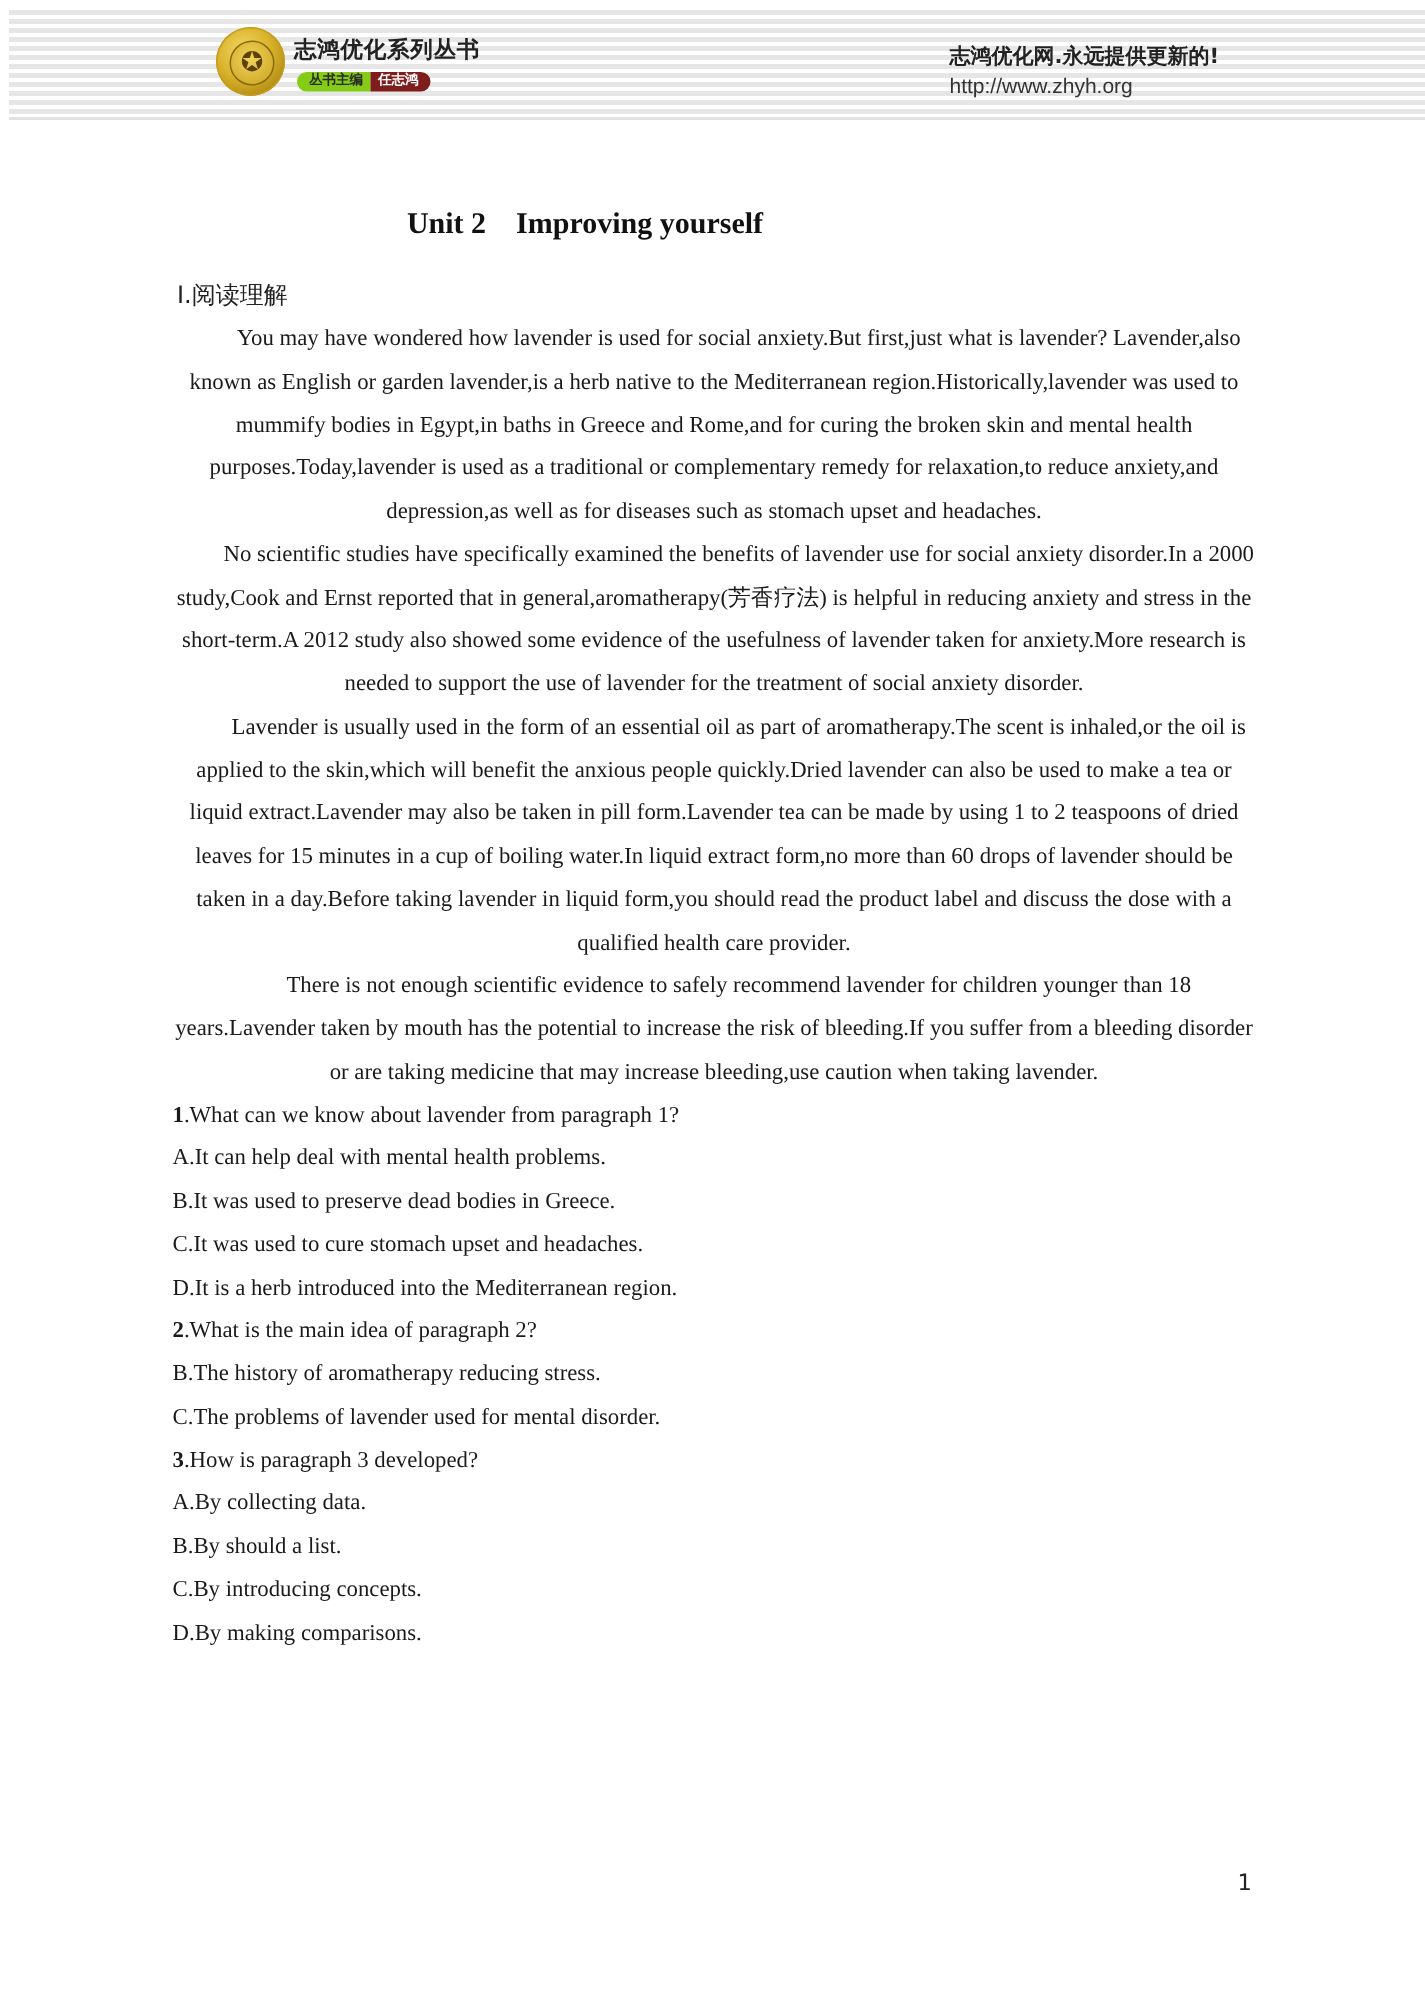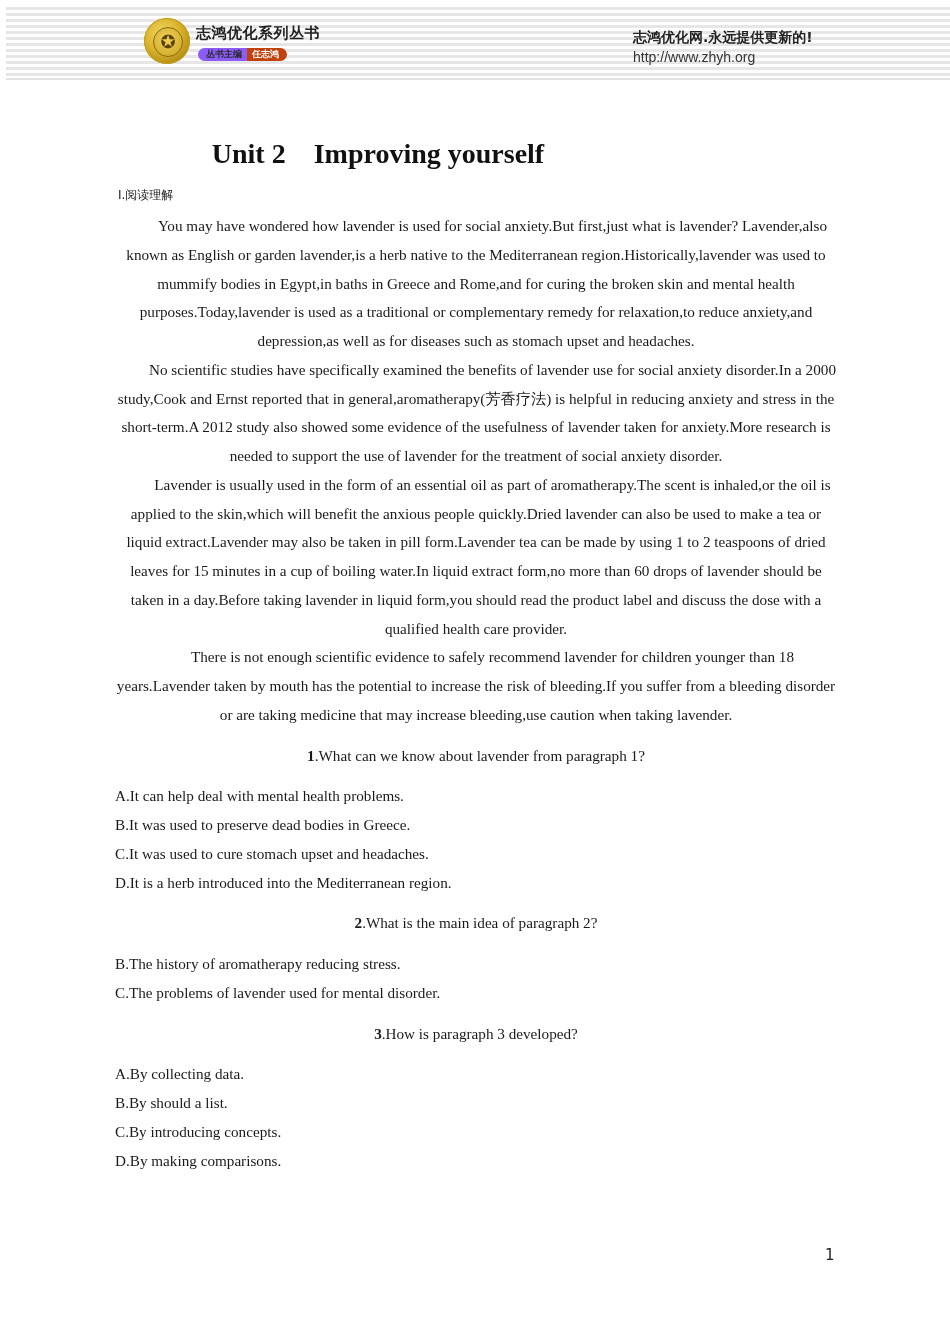--- a/index.html
+++ b/index.html
@@ -11,33 +11,33 @@
 
   .logo-medal { position: absolute; left: 144px; top: 18px; width: 46px; height: 46px; border-radius: 50%;
     background: radial-gradient(circle at 40% 35%, #f3d868 0%, #d9b22a 45%, #a9830f 85%, #8a6a0a 100%);
     box-shadow: 0 0 0 1px #c59d1d inset; }
   .logo-medal .inner { position: absolute; left: 9px; top: 9px; width: 28px; height: 28px; border-radius: 50%;
     border: 1px solid #8a6a0a; background: radial-gradient(circle at 45% 40%, #f0d35a, #c9a11f); }
   .logo-medal .glyph { position: absolute; left: 0; top: 3px; width: 28px; text-align: center; font-size: 18px; color: #5a4208; font-family: "DejaVu Sans", sans-serif; }
 
   .series-title { position: absolute; left: 196px; top: 24px; font-family: "DejaVu Sans", sans-serif; font-weight: bold; font-size: 15px; color: #222; letter-spacing: 0.5px; }
   .editor-badge { position: absolute; left: 198px; top: 48px; height: 13px; display: flex; font-family: "DejaVu Sans", sans-serif; font-size: 9px; font-weight: bold; }
-  .editor-badge .lbl { background: #8b5cf6; color: #2a2a2a; padding: 0 5px 0 8px; border-radius: 7px 0 0 7px; line-height: 13px; }
-  .editor-badge .name { background: #c2410c; color: #ffffff; padding: 0 8px 0 5px; border-radius: 0 7px 7px 0; line-height: 13px; }
+  .editor-badge .lbl { background: #84cc16; color: #2a2a2a; padding: 0 5px 0 8px; border-radius: 7px 0 0 7px; line-height: 13px; font-family: Liberation Mono, monospace; }
+  .editor-badge .name { background: #7f1d1d; color: #ffffff; padding: 0 8px 0 5px; border-radius: 0 7px 7px 0; line-height: 13px; }
 
   .slogan { position: absolute; left: 633px; top: 29px; font-family: "DejaVu Sans", sans-serif; font-weight: bold; font-size: 14px; color: #222; }
   .site-url { position: absolute; left: 633px; top: 49px; font-family: "Liberation Sans", sans-serif; font-size: 14px; color: #333; }
 
-  .doc-title { position: absolute; left: 0; top: 138px; width: 756px; text-align: center; font-family: "Liberation Serif", serif; font-weight: bold; font-size: 28px; color: #111; white-space: pre; }
+  .doc-title { position: absolute; left: 12px; top: 138px; width: 756px; text-align: center; font-family: "Liberation Serif", serif; font-weight: bold; font-size: 20px; color: #111; white-space: pre; }
 
-  .section-heading { position: absolute; left: 118px; top: 187px; font-family: "DejaVu Sans", sans-serif; font-size: 12px; color: #222; }
+  .section-heading { position: absolute; left: 118px; top: 187px; font-family: "DejaVu Sans", sans-serif; font-size: 16px; color: #222; }
 
   .body-text { position: absolute; left: 115px; top: 212px; width: 722px; font-family: "Liberation Serif", serif; font-size: 15.2px; line-height: 28.75px; color: #1a1a1a; }
   .para { margin: 0; text-indent: 33px; text-align: center; }
-  .q { margin: 12px; text-align: center; }
+  .q { margin: 0; }
   .q b { font-weight: bold; }
   .opt { margin: 0; }
 
   .page-number { position: absolute; left: 825px; top: 1246px; font-family: "DejaVu Sans", sans-serif; font-size: 15px; color: #222; }
 </style>
 </head>
 <body>
 
 <div class="header"></div>
 <div class="header-rule"></div>

